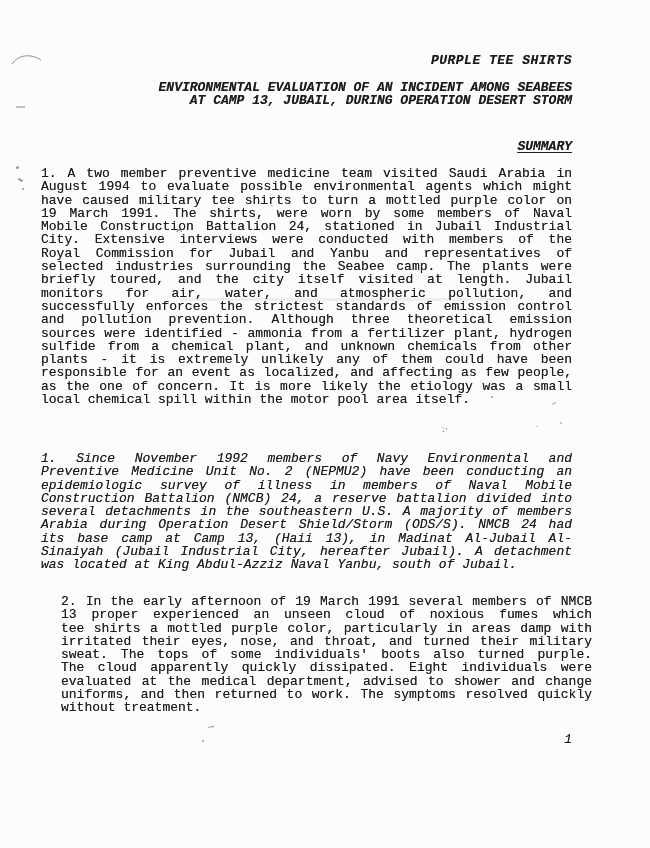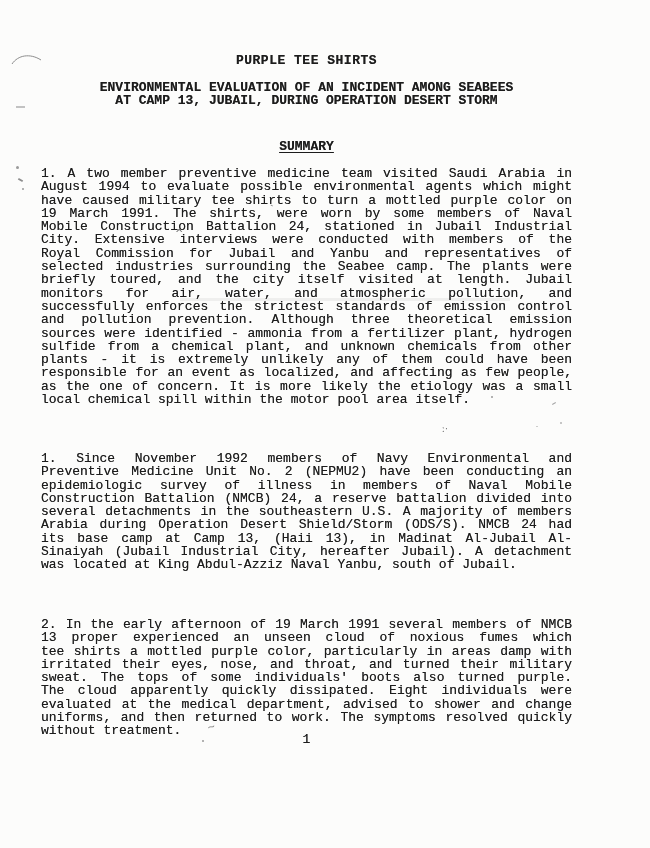--- a/index.html
+++ b/index.html
@@ -21,21 +21,22 @@
   }
   .doc-text {
     font-size: 13px;
     line-height: 13.3px;
     text-shadow: 0 0 0.5px rgba(20,20,20,0.65);
   }
   .centered-block {
     position: absolute;
     left: 41px;
     width: 531px;
-    text-align: center;
+    text-align: right;
+    font-style: italic;
   }
   .title {
     top: 54px;
     font-weight: bold;
     letter-spacing: 0.5px;
   }
   .subtitle {
     top: 81px;
     font-weight: bold;
   }
@@ -45,22 +46,22 @@
     text-underline-offset: 2px;
   }
   .heading-summary { top: 140px; }
   .heading-background { top: 421px; }
   .paragraph {
     position: absolute;
     left: 41px;
     width: 531px;
   }
   .para-summary-1 { top: 167px; }
-  .para-background-1 { top: 452px; }
-  .para-background-2 { top: 618px; }
+  .para-background-1 { top: 452px; font-style: italic; }
+  .para-background-2 { top: 595px; margin-left: 20px; }
   .tline {
     text-align: justify;
     text-align-last: justify;
   }
   .tline-last {
     text-align: left;
     text-align-last: left;
   }
   .page-number {
     top: 733px;

